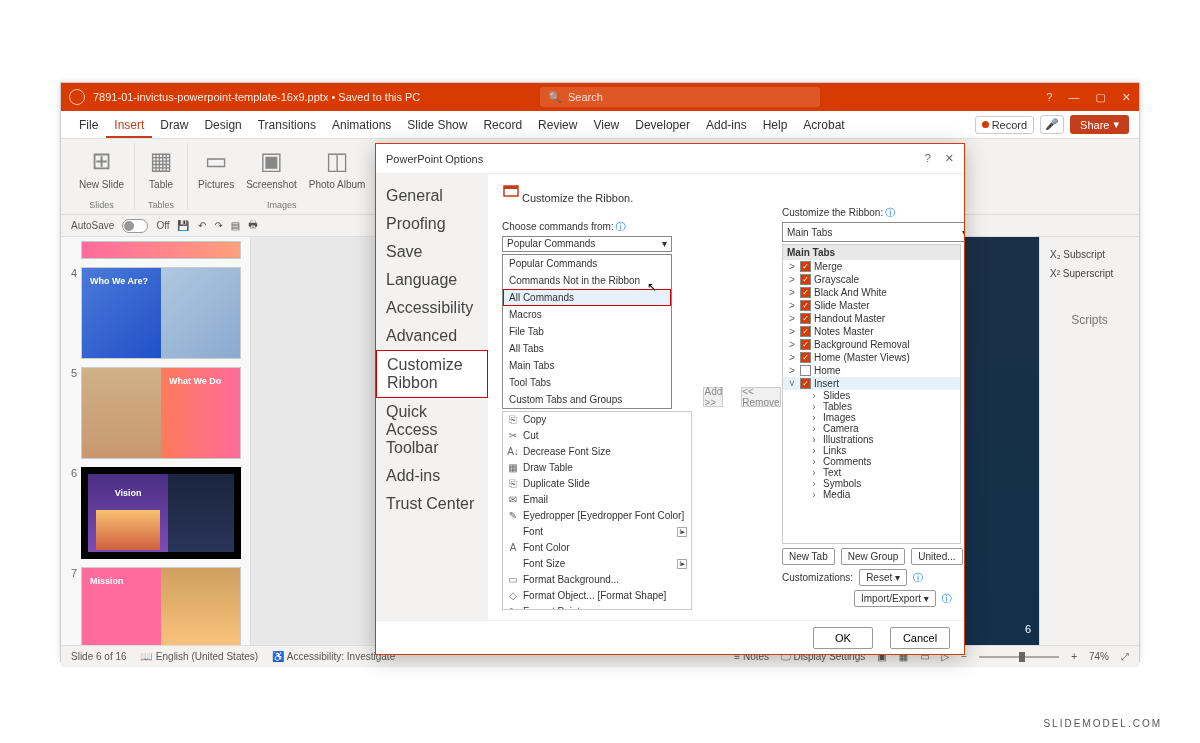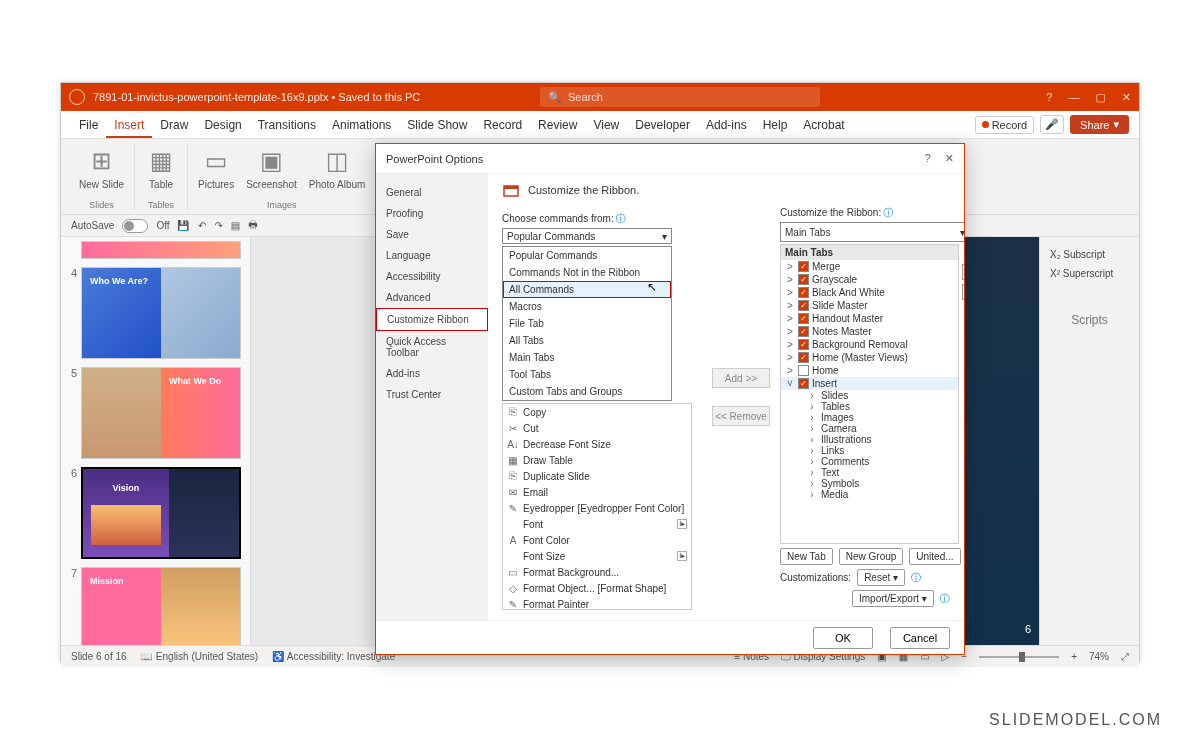--- a/index.html
+++ b/index.html
@@ -28,52 +28,52 @@
 .ribbon-btn .icon.big { width: 32px; height: 32px; font-size: 24px; }
 .ribbon-group-label { font-size: 9px; color: #777; margin-top: 2px; }
 .qat { height: 22px; background: #f3f2f1; display: flex; align-items: center; padding: 0 10px; font-size: 10px; border-bottom: 1px solid #ddd; gap: 8px; color: #555; }
 .toggle { width: 26px; height: 14px; background: #fff; border: 1px solid #999; border-radius: 7px; position: relative; }
 .toggle::after { content: ''; position: absolute; width: 10px; height: 10px; background: #999; border-radius: 50%; left: 1px; top: 1px; }
 .workspace { display: flex; height: calc(100% - 170px); }
 .slide-panel { width: 190px; background: #f8f8f8; border-right: 1px solid #ddd; overflow-y: auto; padding: 4px; }
 .thumb-row { display: flex; gap: 4px; margin-bottom: 8px; align-items: flex-start; }
 .thumb-num { font-size: 11px; color: #666; width: 12px; text-align: right; }
 .thumb { width: 160px; height: 92px; border: 1px solid #ccc; background: #fff; position: relative; overflow: hidden; }
-.thumb.selected { border: 2px solid #000000; }
+.thumb.selected { border: 7px solid #000000; }
 .canvas { flex: 1; background: #e8e8e8; position: relative; }
 .right-panel { width: 100px; background: #f3f2f1; border-left: 1px solid #ddd; padding: 8px; font-size: 10px; }
 .right-panel .item { padding: 4px 2px; color: #444; cursor: pointer; }
 .statusbar { height: 22px; background: #f3f2f1; border-top: 1px solid #ddd; display: flex; align-items: center; padding: 0 10px; font-size: 10px; color: #555; gap: 14px; }
 .statusbar .right { margin-left: auto; display: flex; gap: 12px; align-items: center; }
 .zoom-slider { width: 80px; height: 2px; background: #aaa; position: relative; }
 .zoom-slider::after { content: ''; position: absolute; width: 6px; height: 10px; background: #666; left: 40px; top: -4px; }
 
 
 .dialog { position: absolute; left: 375px; top: 143px; width: 590px; height: 512px; background: #fff; border: 1px solid #d83b01; box-shadow: 0 4px 20px rgba(0,0,0,0.25); font-size: 11px; color: #333; }
 .dialog-header { height: 30px; display: flex; align-items: center; padding: 0 10px; border-bottom: 1px solid #eee; }
 .dialog-header .title { font-size: 11px; }
 .dialog-header .controls { margin-left: auto; display: flex; gap: 14px; color: #666; cursor: pointer; }
 .dialog-body { display: flex; height: calc(100% - 64px); }
 .dialog-sidebar { width: 112px; background: #f3f2f1; padding: 8px 0; }
-.dialog-sidebar .cat { padding: 5px 10px; font-size: 10px; color: #444; cursor: pointer; }
+.dialog-sidebar .cat { padding: 5px 10px; font-size: 16px; color: #444; cursor: pointer; }
 .dialog-sidebar .cat.selected { background: #fff; border: 1.5px solid #c00; }
 .dialog-main { flex: 1; padding: 10px 14px; display: flex; gap: 10px; overflow: hidden; }
 .dialog-col { flex: 1; display: flex; flex-direction: column; min-width: 0; }
-.heading { display: flex; align-items: flex-start; gap: 6px; margin-bottom: 8px; }
+.heading { display: flex; align-items: flex-end; margin-bottom: 16px; }
 .heading .icon { width: 20px; height: 20px; color: #c43e1c; }
 .label { font-size: 10px; color: #333; margin-bottom: 2px; }
 .label .info { color: #0078d4; font-size: 10px; margin-left: 2px; }
 .combo { width: 170px; height: 20px; border: 1px solid #888; background: #fff; font-size: 10px; padding: 0 4px; display: flex; align-items: center; justify-content: space-between; margin-bottom: 2px; }
 .dropdown-open { border: 1px solid #888; width: 170px; background: #fff; position: relative; }
 .dropdown-open .opt { padding: 3px 6px; font-size: 10px; cursor: pointer; }
 .dropdown-open .opt.hl { background: #e5f1fb; border: 1.5px solid #c00; padding: 2px 5px; }
 .cmd-list { border: 1px solid #ccc; width: 190px; height: 260px; overflow-y: auto; background: #fff; margin-top: 2px; }
 .cmd-list .cmd { padding: 2px 4px; font-size: 10px; display: flex; align-items: center; gap: 4px; }
 .cmd .cicon { width: 12px; height: 12px; display: inline-flex; align-items: center; justify-content: center; font-size: 10px; color: #666; }
-.mid-buttons { display: flex; flex-direction: column; gap: 18px; justify-content: center; width: 60px; align-items: center; }
+.mid-buttons { display: flex; flex-direction: row; gap: 18px; justify-content: center; width: 60px; align-items: center; }
 .mid-btn { width: 58px; height: 20px; border: 1px solid #ccc; background: #f0f0f0; font-size: 10px; color: #888; cursor: pointer; display: flex; align-items: center; justify-content: center; }
 .tree { border: 1px solid #ccc; width: 195px; height: 300px; background: #fff; overflow-y: auto; font-size: 10px; }
 .tree-header { background: #e8e8e8; font-weight: bold; padding: 2px 4px; }
 .tree .node { padding: 1px 4px; display: flex; align-items: center; gap: 3px; }
 .tree .check { width: 11px; height: 11px; border: 1px solid #888; background: #d83b01; display: inline-flex; align-items: center; justify-content: center; color: #fff; font-size: 8px; }
 .tree .check.empty { background: #fff; }
 .tree .exp { color: #666; width: 10px; text-align: center; }
 .tree .sub { padding-left: 26px; display: flex; align-items: center; gap: 4px; }
 .tree .node.sel { background: #e5f1fb; }
 .spin-buttons { display: flex; flex-direction: column; gap: 4px; margin-left: 3px; margin-top: 20px; }
@@ -84,21 +84,21 @@
 .dialog-footer { height: 34px; display: flex; align-items: center; justify-content: flex-end; gap: 17px; padding: 0 14px; border-top: 1px solid #eee; }
 .dlg-btn { width: 60px; height: 22px; border: 1px solid #999; background: #fff; font-size: 11px; border-radius: 2px; cursor: pointer; }
 
 
 .th-pink { background: linear-gradient(90deg, #ff6b9d, #ffa07a); }
 .th-blue { background: linear-gradient(135deg, #4a7bd8, #2050c8); }
 .th-vision-l { position: absolute; left: 0; top: 0; width: 55%; height: 100%; background: linear-gradient(#4b2e83, #7b4db8); }
 .th-vision-r { position: absolute; right: 0; top: 0; width: 45%; height: 100%; background: linear-gradient(#1a2540, #2a3458); }
 .th-title { color: #fff; font-size: 9px; font-weight: bold; padding: 8px; }
 .th-half { position: absolute; width: 50%; height: 100%; }
-.brand { position: absolute; right: 38px; bottom: 14px; font-size: 16px; color: #555; letter-spacing: 2px; }
+.brand { position: absolute; right: 38px; bottom: 14px; font-size: 10px; color: #555; letter-spacing: 2px; }
 .cursor { position: absolute; left: 647px; top: 280px; font-size: 12px; color: #000; pointer-events: none; }
 .canvas-slide { position: absolute; right: 0; top: 0; width: 145px; height: 100%; overflow: hidden; }
 .canvas-slide .half-l { position: absolute; left: 0; top: 0; width: 40%; height: 100%; background: linear-gradient(180deg, #6a8fc8, #3050b0); }
 .canvas-slide .half-r { position: absolute; right: 0; top: 0; width: 60%; height: 100%; background: linear-gradient(180deg, #1a3048, #12304a); }
 .canvas-slide .pg { position: absolute; right: 8px; bottom: 10px; color: #fff; font-size: 11px; }
 </style>
 </head>
 <body>
 
 <div class="frame">

